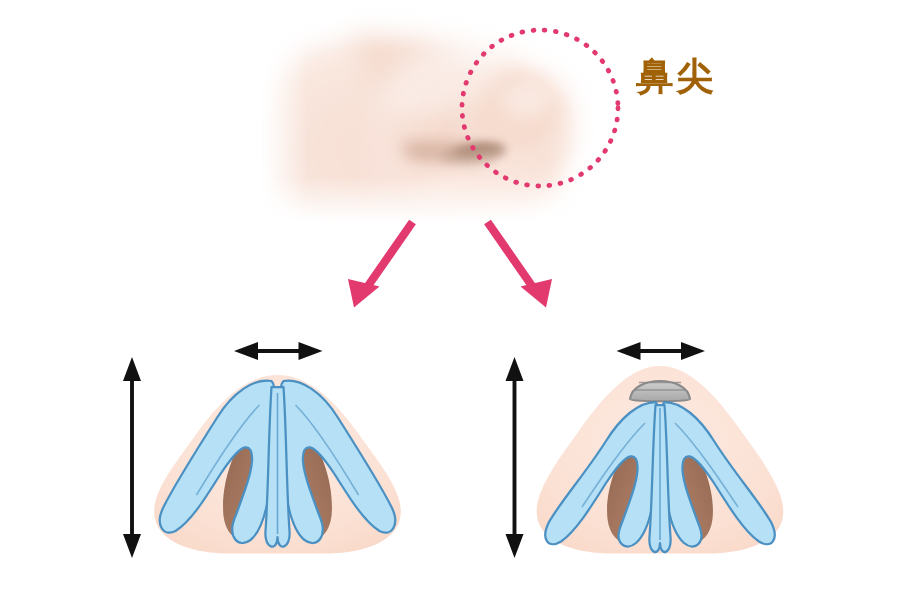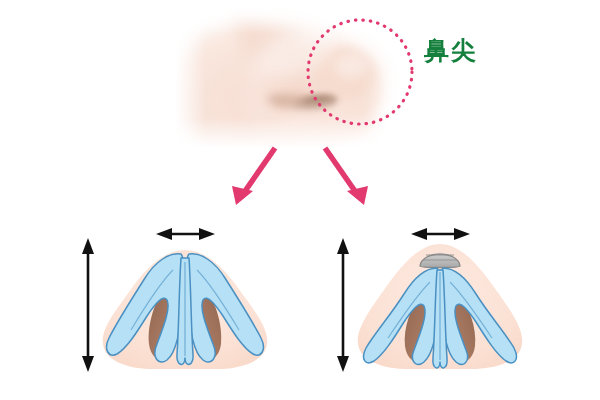--- a/index.html
+++ b/index.html
@@ -29,21 +29,21 @@
   }
   .photo-svg { display: block; }
 
   
   .tip-label {
     position: absolute;
     left: 424px;
     top: 38px;
     font-size: 25px;
     font-weight: 700;
-    color: #15803d;
+    color: #a16207;
     letter-spacing: 2px;
     line-height: 1;
     white-space: nowrap;
   }
 
   
   .layer {
     position: absolute;
     left: 0;
     top: 0;

